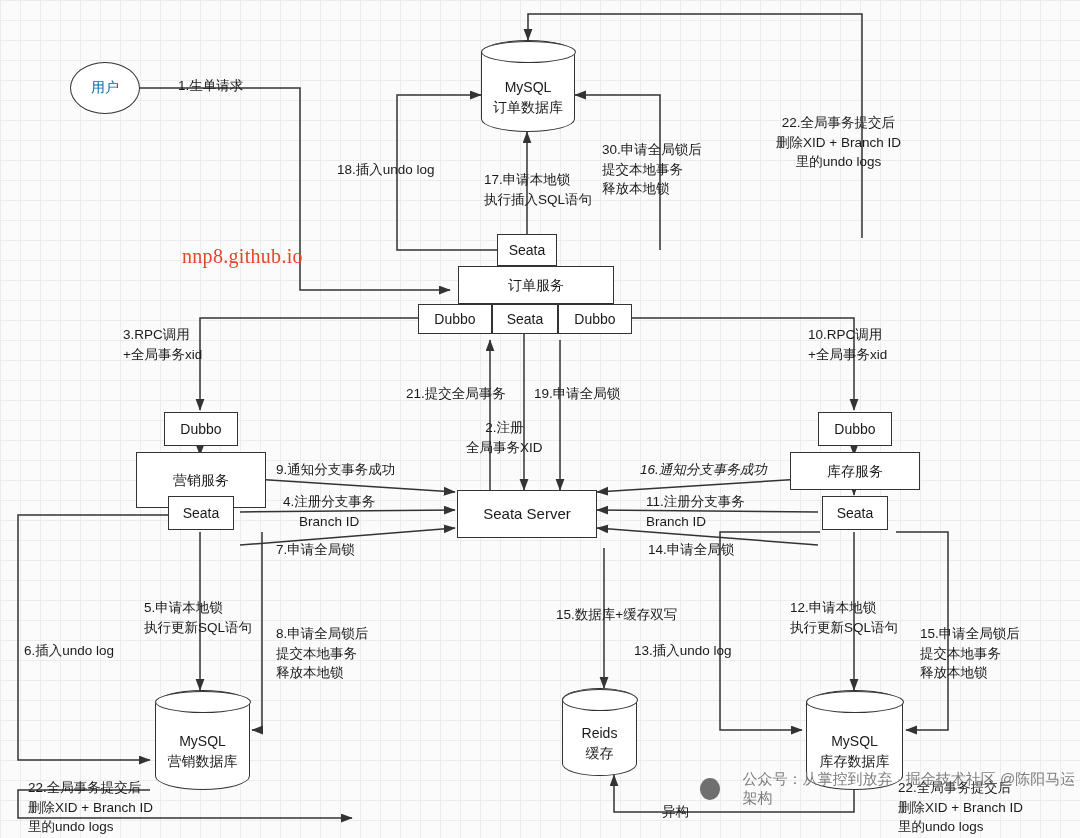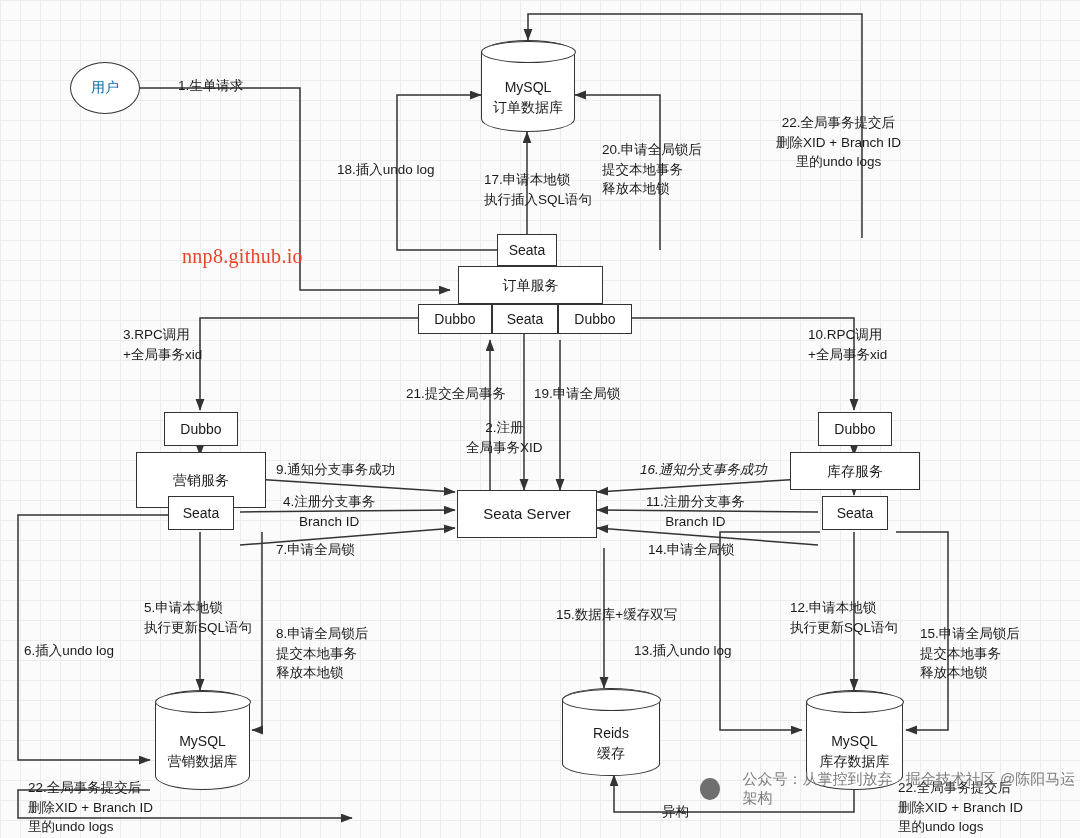--- a/index.html
+++ b/index.html
@@ -196,21 +196,21 @@
 
   <div class="cyl" style="left:481px; top:40px; width:94px; height:92px;">
     <span class="cyl-text">MySQL
 订单数据库</span>
   </div>
 
   <div class="node" style="left:497px; top:234px; width:60px; height:32px;">
     <span>Seata</span>
   </div>
 
-  <div class="node" style="left:458px; top:266px; width:145px; height:38px;align-items:center;">
+  <div class="node" style="left:458px; top:266px; width:156px; height:38px;align-items:center;">
     <span>订单服务</span>
   </div>
 
   <div class="node" style="left:418px; top:304px; width:74px; height:30px;">
     <span>Dubbo</span>
   </div>
 
   <div class="node" style="left:492px; top:304px; width:66px; height:30px;">
     <span>Seata</span>
   </div>
@@ -245,38 +245,38 @@
 
   <div class="node" style="left:457px; top:490px; width:140px; height:48px; font-size:15px;">
     <span>Seata Server</span>
   </div>
 
   <div class="cyl" style="left:155px; top:690px; width:95px; height:100px;">
     <span class="cyl-text">MySQL
 营销数据库</span>
   </div>
 
-  <div class="cyl" style="left:562px; top:688px; width:98px; height:88px;">
+  <div class="cyl" style="left:562px; top:688px; width:75px; height:88px;">
     <span class="cyl-text">Reids
 缓存</span>
   </div>
 
   <div class="cyl" style="left:806px; top:690px; width:97px; height:100px;">
     <span class="cyl-text">MySQL
 库存数据库</span>
   </div>
 
   <div class="label" style="left:178px; top:76px;">1.生单请求</div>
 
   <div class="label" style="left:337px; top:160px;">18.插入undo log</div>
 
   <div class="label" style="left:484px; top:170px;">17.申请本地锁
 执行插入SQL语句</div>
 
-  <div class="label" style="left:602px; top:140px;">20.申请全局锁后
+  <div class="label" style="left:602px; top:140px;">30.申请全局锁后
 提交本地事务
 释放本地锁</div>
 
   <div class="label" style="left:776px; top:113px; text-align:center;">22.全局事务提交后
 删除XID + Branch ID
 里的undo logs</div>
 
   <div class="label" style="left:123px; top:325px;">3.RPC调用
 +全局事务xid</div>
 
@@ -290,21 +290,21 @@
   <div class="label" style="left:466px; top:418px; text-align:center;">2.注册
 全局事务XID</div>
 
   <div class="label" style="left:276px; top:460px;">9.通知分支事务成功</div>
 
   <div class="label" style="left:640px; top:460px;font-style:italic;">16.通知分支事务成功</div>
 
   <div class="label" style="left:283px; top:492px; text-align:center;">4.注册分支事务
 Branch ID</div>
 
-  <div class="label" style="left:646px; top:492px; text-align:center;">11.注册分支事务
+  <div class="label" style="left:646px; top:492px; ">11.注册分支事务
 Branch ID</div>
 
   <div class="label" style="left:276px; top:540px;">7.申请全局锁</div>
 
   <div class="label" style="left:648px; top:540px;">14.申请全局锁</div>
 
   <div class="label" style="left:144px; top:598px;">5.申请本地锁
 执行更新SQL语句</div>
 
   <div class="label" style="left:276px; top:624px;">8.申请全局锁后

